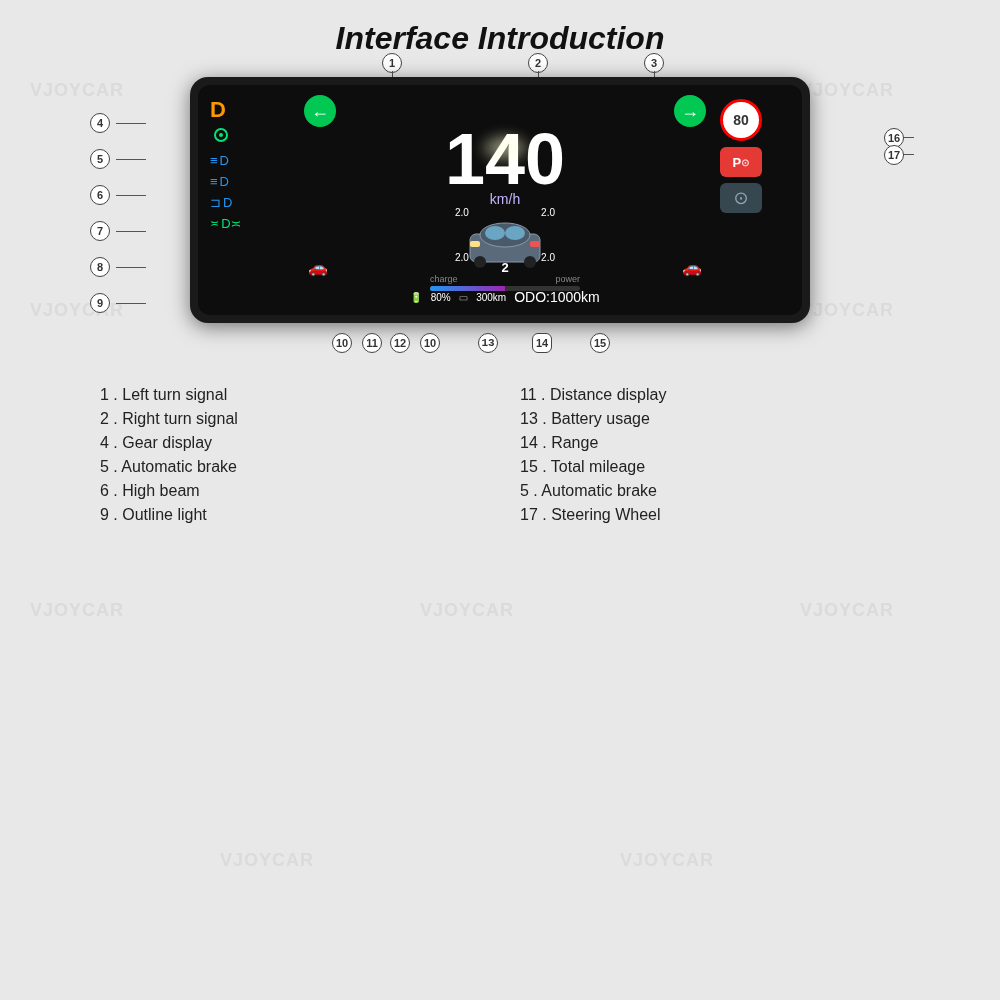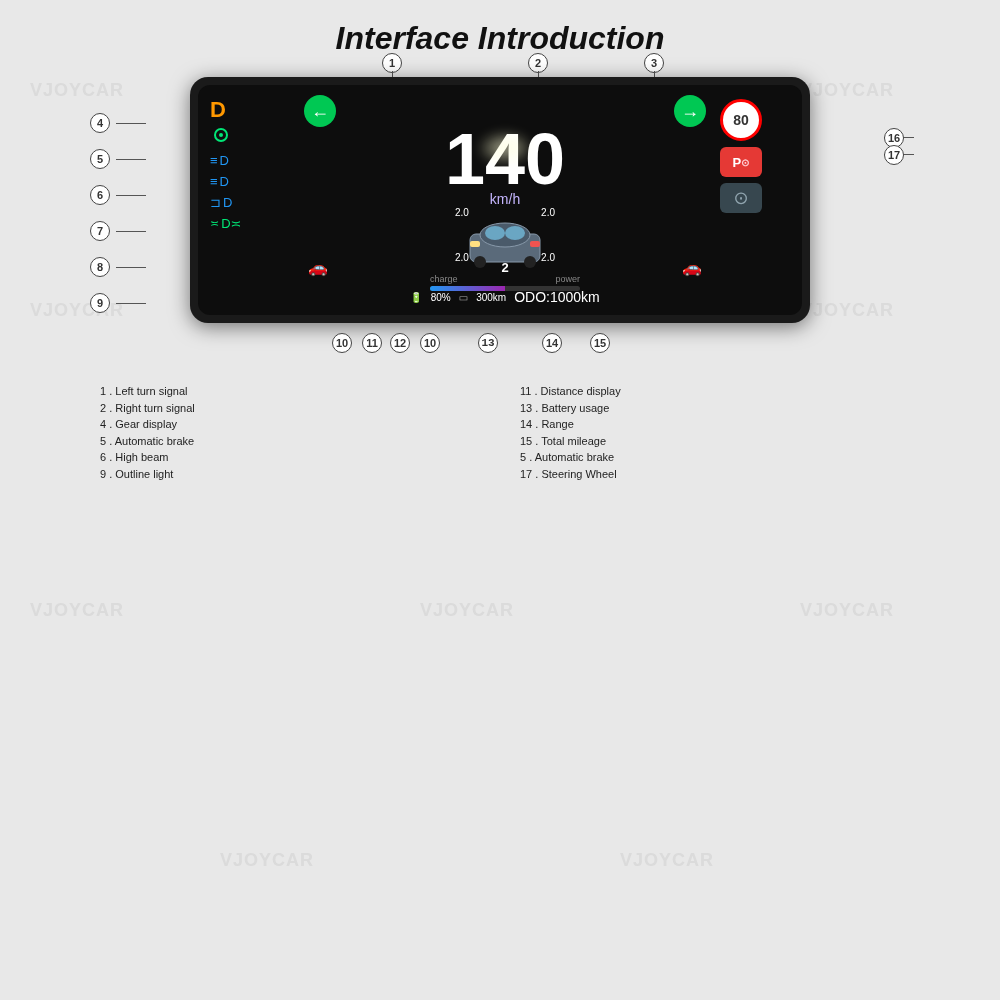--- a/index.html
+++ b/index.html
@@ -175,21 +175,21 @@
 
     
     .features-section {
       display: grid;
       grid-template-columns: 1fr 1fr;
       gap: 6px 40px;
       padding: 0 60px;
       margin-top: 10px;
     }
     .feature-item {
-      font-size: 11px;
+      font-size: 16px;
       color: #222;
       line-height: 1.5;
     }
 
     
     .car-svg-wrapper {
       position: absolute;
       bottom: 36px;
       left: 50%;
       transform: translateX(-50%);
@@ -457,21 +457,21 @@
         </div>
 
       <div class="annot-outside" style="position:absolute; left:230px; bottom:0;">
           <span>10</span>
         </div>
 
       <div class="annot-outside" style="position:absolute; left:288px; bottom:0;font-family:Liberation Mono, monospace;">
           <span>13</span>
         </div>
 
-      <div class="annot-outside" style="position:absolute; left:352px; bottom:0;">
+      <div class="annot-outside" style="position:absolute; left:342px; bottom:0;border-radius:6px;">
           <span>14</span>
         </div>
 
       <div class="annot-outside" style="position:absolute; left:400px; bottom:0;">
           <span>15</span>
         </div>
     </div>
 
   </div>
 

